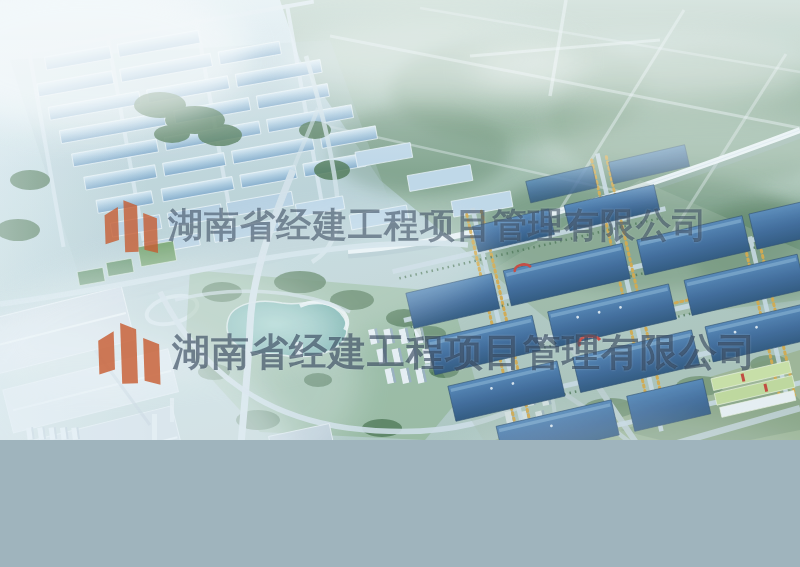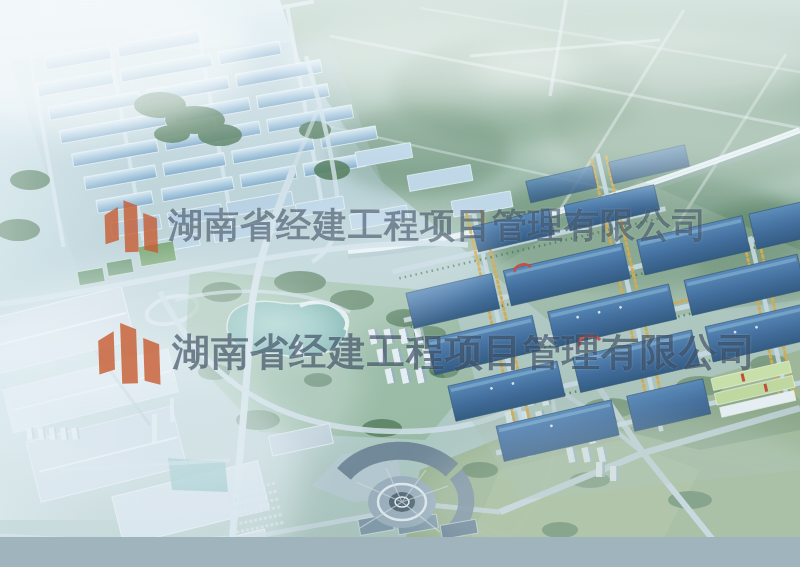--- a/index.html
+++ b/index.html
@@ -1,16 +1,16 @@
 <!DOCTYPE html>
 <html><head>
 <meta charset="utf-8">
 <style>
   html,body{margin:0;padding:0;background:#9fb4bd;}
-  .stage{position:relative;width:800px;height:537px;overflow:hidden;
+  .stage{position:relative;width:800px;height:440px;overflow:hidden;
          background:#cfe3ec;font-family:"DejaVu Sans",sans-serif;}
   .scene{position:absolute;left:0;top:0;}
   .wm{position:absolute;display:flex;align-items:center;pointer-events:none;}
   .wm .wm-text{font-weight:700;white-space:nowrap;color:rgba(27,45,68,.5);
       text-shadow:0 0 2px rgba(225,238,245,.35);letter-spacing:1px;}
   .wm1{left:103px;top:192px;gap:9px;}
   .wm1 .wm-text{font-size:35px;}
   .wm2{left:94px;top:316px;gap:8px;}
   .wm2 .wm-text{font-size:38px;color:rgba(24,42,66,.55);}
   .wm1 .logo{width:56px;height:66px;}

